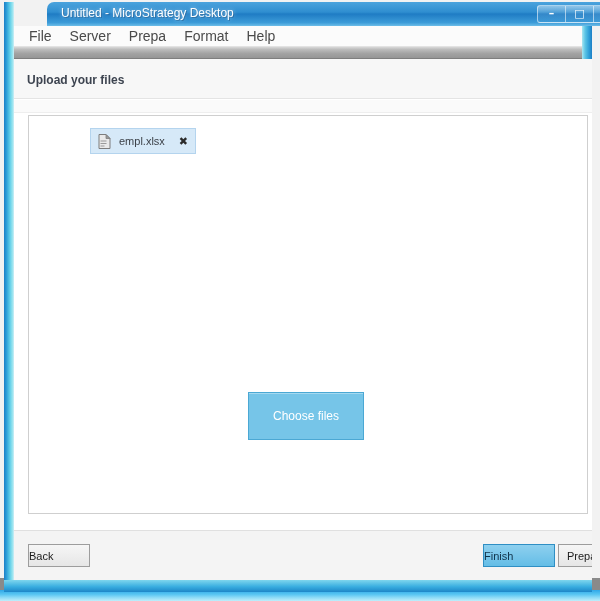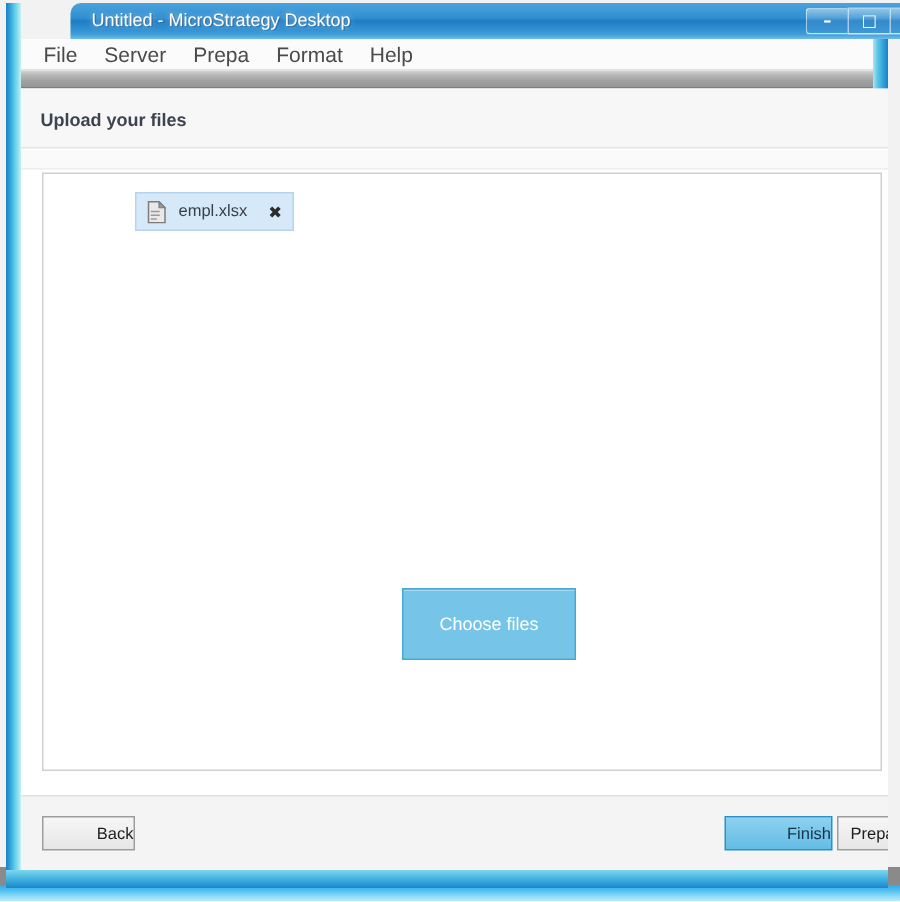--- a/index.html
+++ b/index.html
@@ -145,33 +145,33 @@
   #file-remove {
     margin-left: 14px; font-size: 11px; font-weight: bold; color: #2b2b2b;
     font-family: "DejaVu Sans", sans-serif; cursor: pointer; line-height: 1;
   }
   
   #choose-files-button {
     position: absolute; left: 219px; top: 276px; width: 116px; height: 48px;
     background: #76c5e8; border: 1px solid #4ba8d4;
     color: #ffffff; font-size: 12px;
     display: flex; align-items: center; justify-content: center;
-    cursor: pointer; box-shadow: inset 0 1px 0 rgba(255,255,255,.35); margin-left: 20px;
+    cursor: pointer; box-shadow: inset 0 1px 0 rgba(255,255,255,.35);
   }
 
   
   #footer {
     position: absolute; left: 0; top: 471px; width: 578px; height: 50px;
     background: #f4f4f4; border-top: 1px solid #e0e0e0;
   }
   .btn-classic {
     position: absolute; height: 23px;
     background: linear-gradient(to bottom,#f6f6f6,#e6e6e6);
     border: 1px solid #9d9d9d; color: #1c1c1c; font-size: 11px;
-    display: flex; align-items: center; justify-content: flex-end; cursor: pointer; padding-left: 32px;
+    display: flex; align-items: center; justify-content: flex-start; cursor: pointer;
   }
   #back-button { left: 14px; top: 13px; width: 62px; }
   #finish-button {
     left: 469px; top: 13px; width: 72px;
     background: linear-gradient(to bottom,#8ed0ef,#64bde6);
     border: 1px solid #2f8fc4; color: #10334a;
   }
   #prepare-button {
     left: 544px; top: 13px; width: 62px;
     border: 1px solid #9d9d9d;

